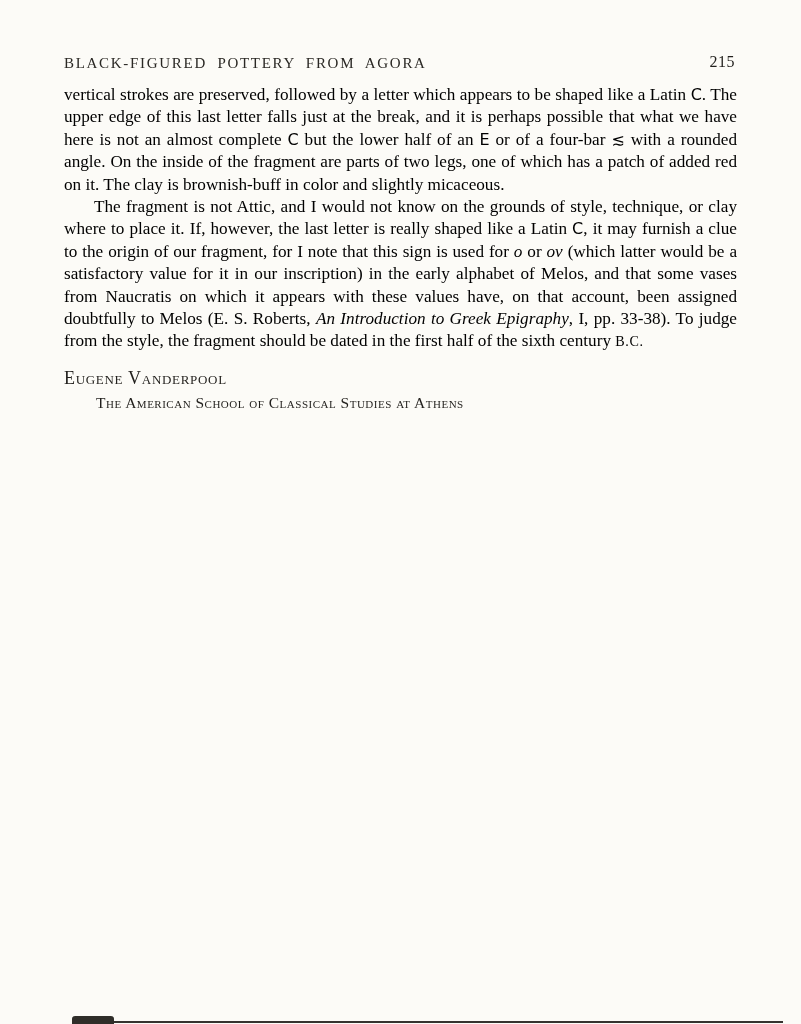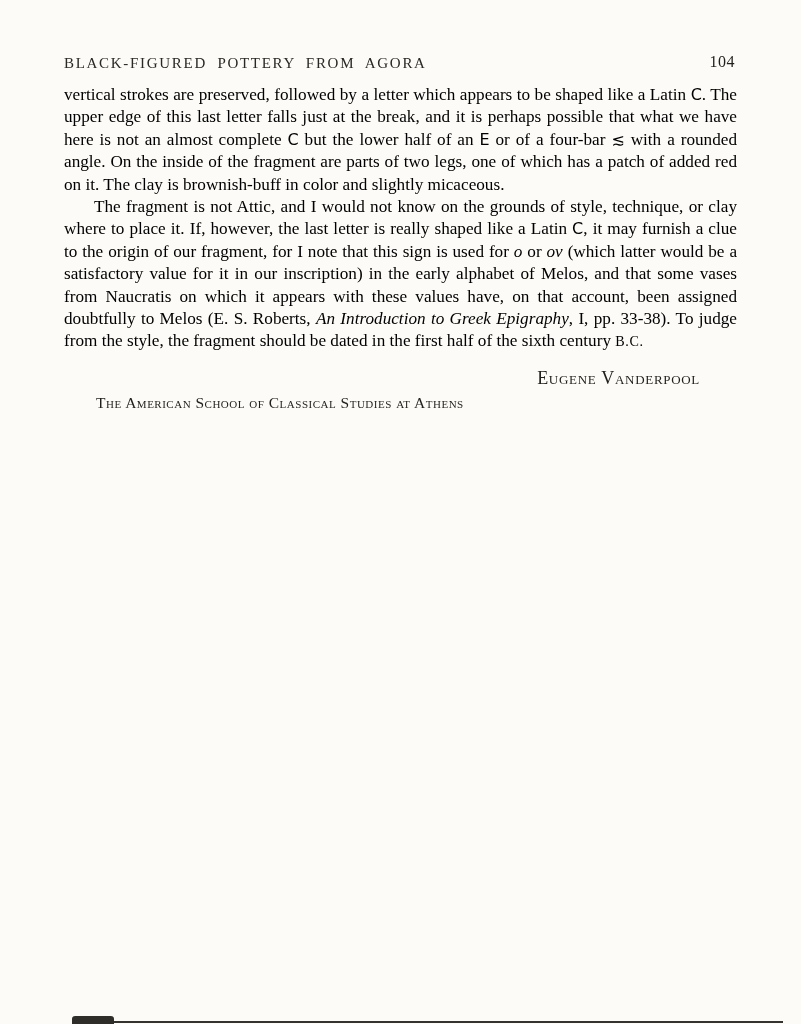--- a/index.html
+++ b/index.html
@@ -31,21 +31,20 @@
     line-height:22.4px;
     text-align:justify;
     color:#000000;
   }
   .indent{text-indent:30px;}
   .it{font-style:italic;}
   .glyph{font-family:"DejaVu Sans", sans-serif;font-size:0.93em;}
   .sc-abbr{font-size:0.82em;letter-spacing:0.6px;}
   .signature{
     margin:15px 37px 0 0;
-    text-align:right;
     font-variant:small-caps;
     font-size:18px;
     letter-spacing:0.7px;
   }
   .affil{
     font-variant:small-caps;
     font-size:15.5px;
     letter-spacing:0.5px;
     margin:4px;
   }
@@ -60,21 +59,21 @@
     background:#2f2d29;border-radius:3px 3px 0 0;
   }
 </style>
 </head>
 <body>
 
 <div class="page">
 
   <div class="header">
     <span class="header-title">BLACK-FIGURED POTTERY FROM AGORA</span>
-    <span class="page-number">104</span>
+    <span class="page-number">215</span>
   </div>
 
   <p class="body-text"><span>vertical strokes are preserved, followed by a letter which appears to be shaped like a Latin </span><span class="glyph">C</span><span>. The upper edge of this last letter falls just at the break, and it is perhaps possible that what we have here is not an almost complete </span><span class="glyph">C</span><span> but the lower half of an </span><span class="glyph">E</span><span> or of a four-bar </span><span class="glyph">≲</span><span> with a rounded angle. On the inside of the fragment are parts of two legs, one of which has a patch of added red on it. The clay is brownish-buff in color and slightly micaceous.</span></p>
 
   <p class="body-text indent"><span>The fragment is not Attic, and I would not know on the grounds of style, technique, or clay where to place it. If, however, the last letter is really shaped like a Latin </span><span class="glyph">C</span><span>, it may furnish a clue to the origin of our fragment, for I note that this sign is used for </span><span class="it">o</span><span> or </span><span class="it">ov</span><span> (which latter would be a satisfactory value for it in our inscription) in the early alphabet of Melos, and that some vases from Naucratis on which it appears with these values have, on that account, been assigned doubtfully to Melos (E. S. Roberts, </span><span class="it">An Introduction to Greek Epigraphy</span><span>, I, pp. 33-38). To judge from the style, the fragment should be dated in the first half of the sixth century </span><span class="sc-abbr">B.C.</span></p>
 
   <p class="signature">Eugene Vanderpool</p>
 
   <p class="affil affil-1">The American School of Classical Studies at Athens</p>
 

